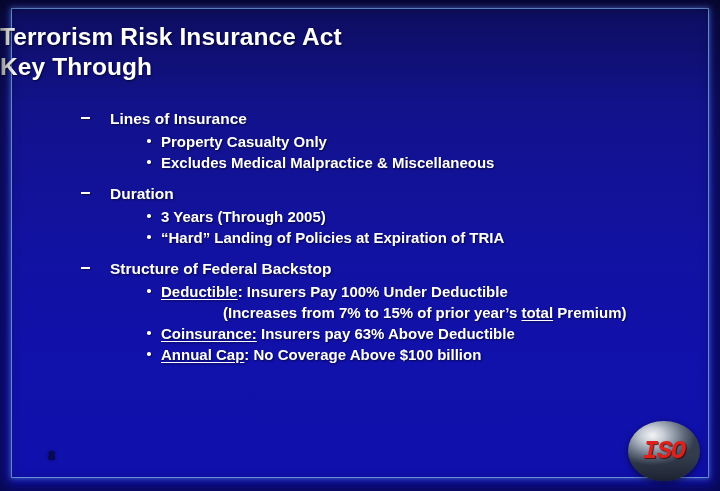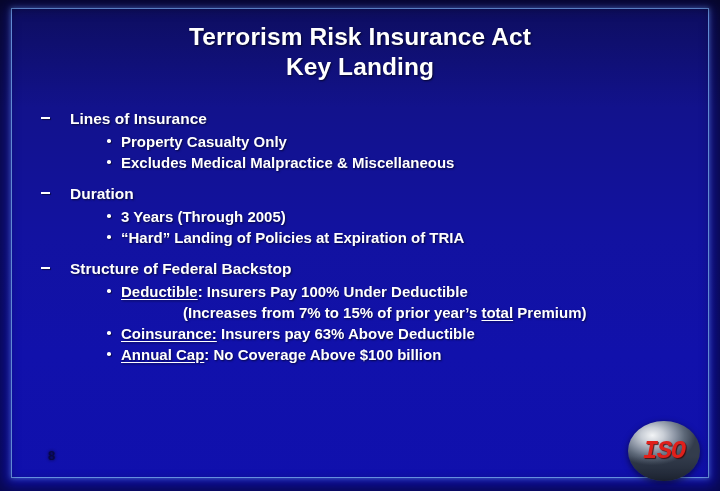--- a/index.html
+++ b/index.html
@@ -37,37 +37,36 @@
     bottom: 13px;
     border: 1.5px solid #6e9cf0;
     box-shadow: 0 0 5px 1px rgba(110,156,240,0.55);
     pointer-events: none;
   }
   #title-block {
     position: absolute;
     top: 22px;
     left: 0;
     width: 720px;
-    text-align: center;
     color: #ffffff;
     font-size: 24.5px;
     font-weight: bold;
     line-height: 30px;
     letter-spacing: 0.1px;
     text-shadow: 1px 1px 2px rgba(0,0,0,0.65);
   }
   #body-block {
     position: absolute;
     top: 108px;
     left: 0;
     width: 720px;
     color: #ffffff;
     text-shadow: 1px 1px 2px rgba(0,0,0,0.6);
   }
-  .group { margin-bottom: 10px; }
+  .group { margin-bottom: 10px; padding-left: 40px; }
   .group:last-child { margin-bottom: 10px; }
 
   .lvl1 {
     position: relative;
     font-size: 15.5px;
     font-weight: bold;
     line-height: 21px;
     padding-left: 70px;
     margin-bottom: 2px;
   }
@@ -170,21 +169,21 @@
 </style>
 </head>
 <body>
 
 <div id="slide">
 
   <div id="frame"></div>
 
   <div id="title-block">
     <div>Terrorism Risk Insurance Act</div>
-    <div>Key Landing</div>
+    <div>Key Through</div>
   </div>
 
   <div id="body-block">
 
     <div class="group">
       <div class="lvl1">
         <span class="dash"></span>
         <span>Lines of Insurance</span>
       </div>
       <div class="lvl2">

